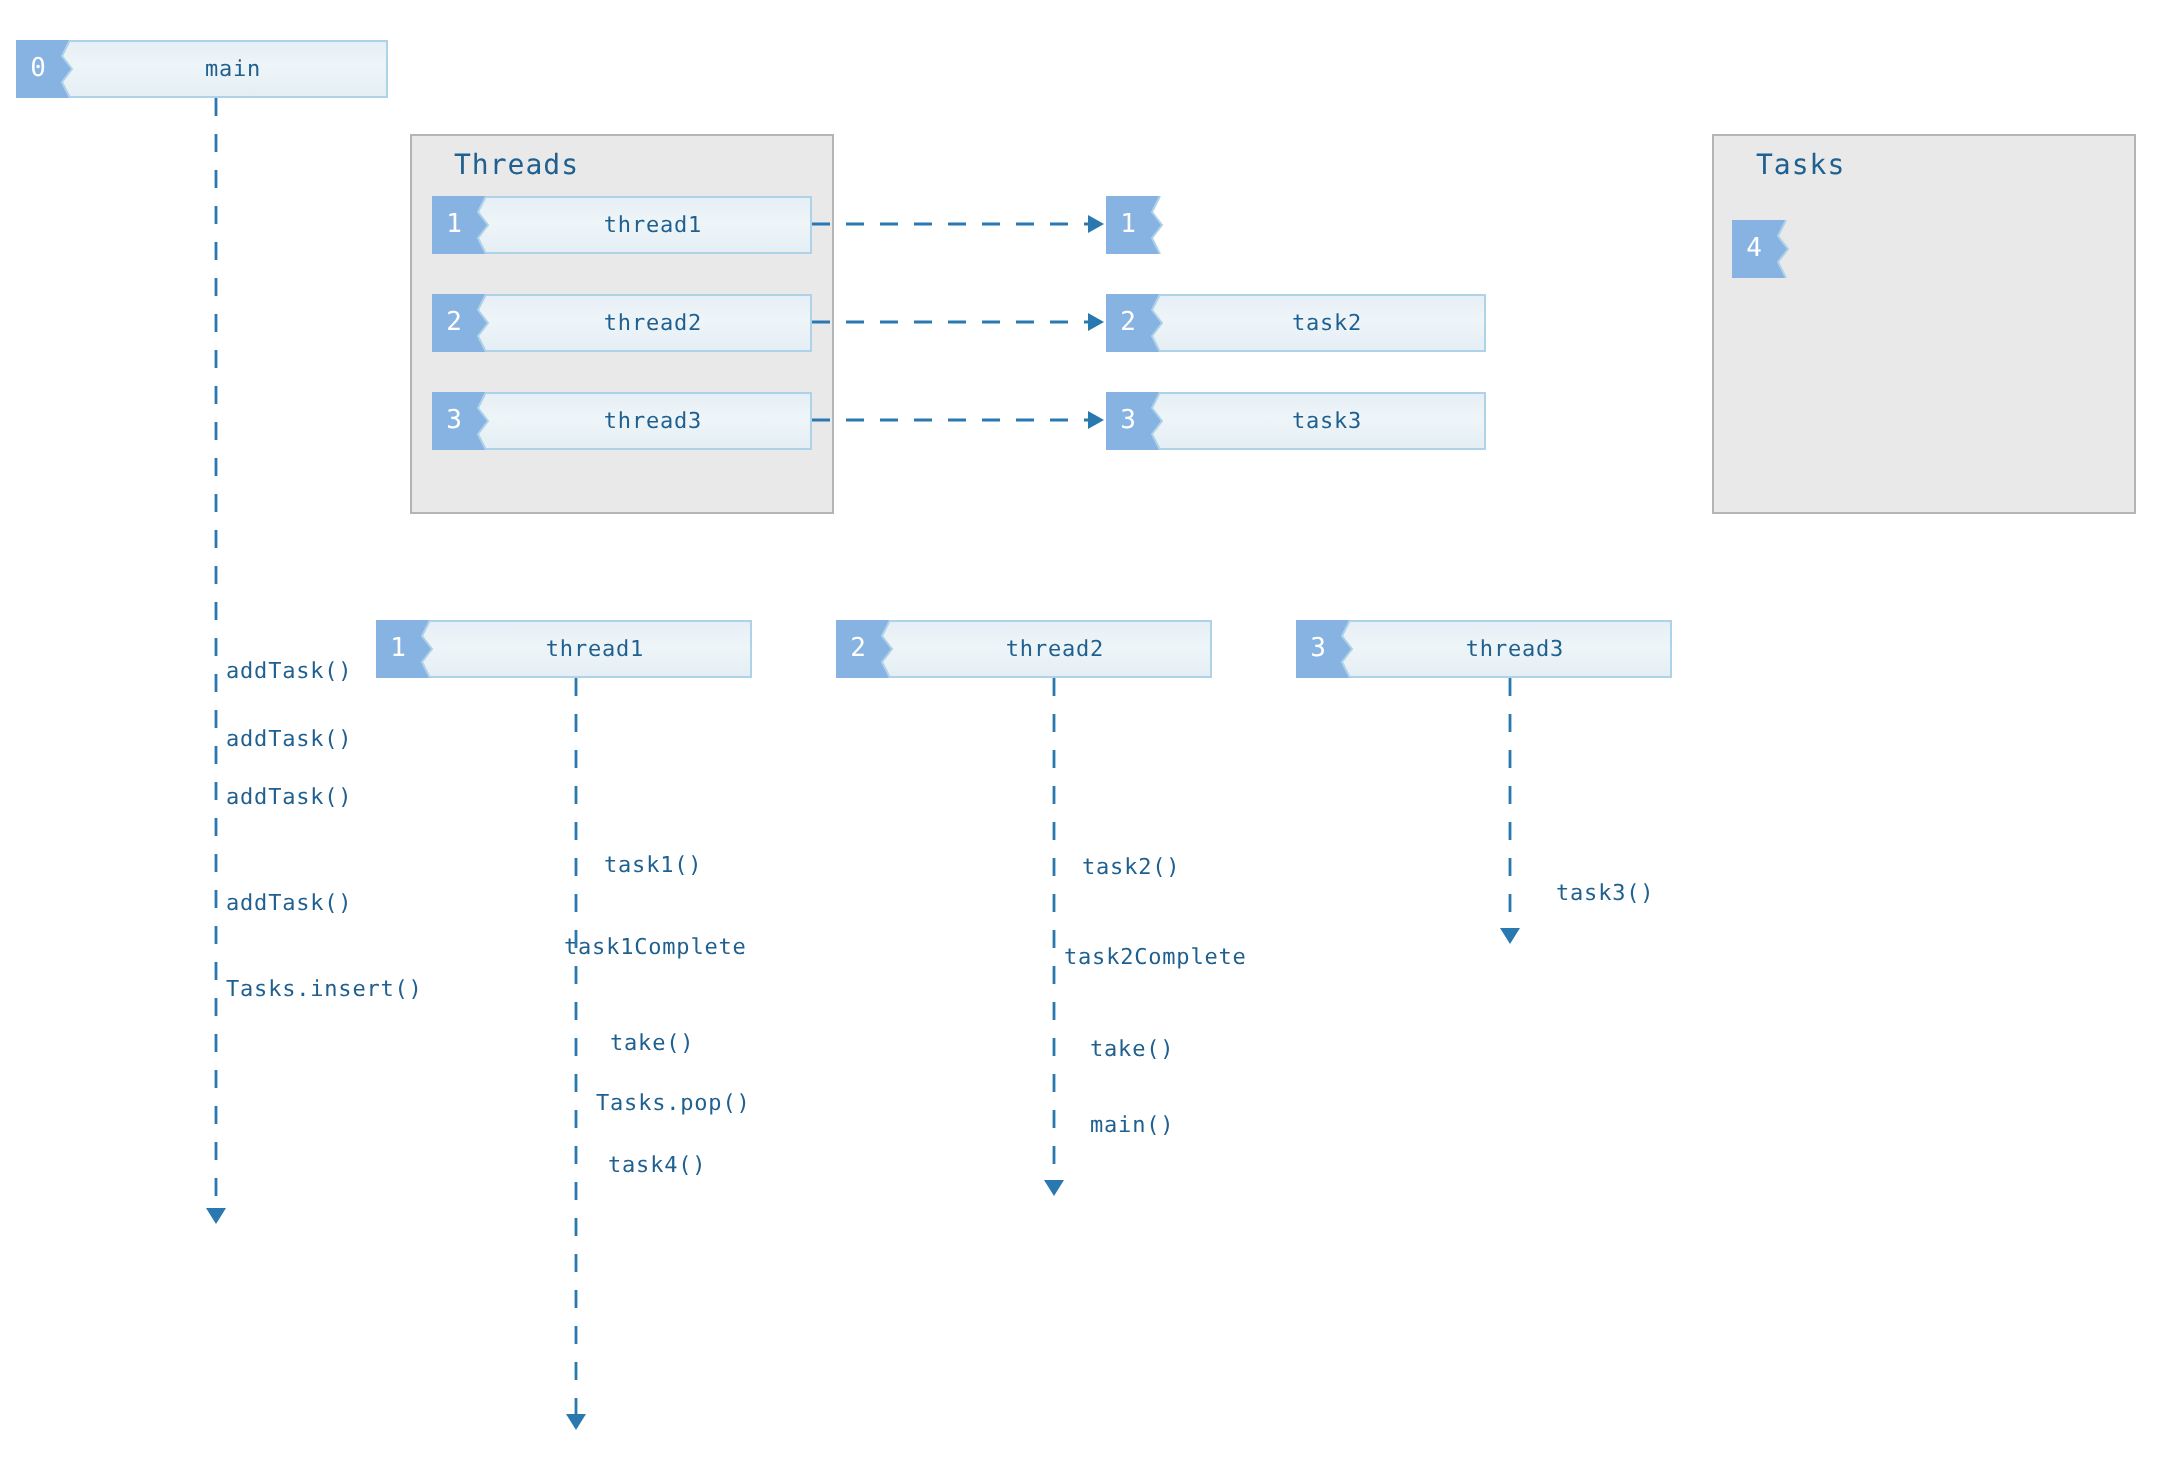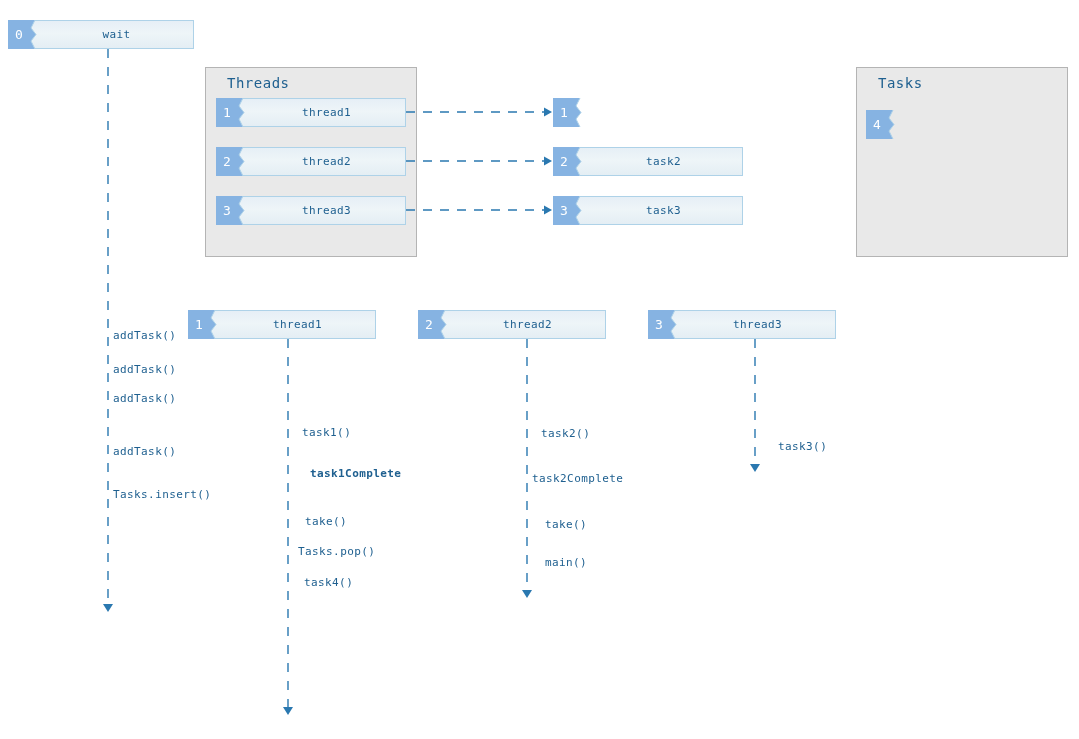--- a/index.html
+++ b/index.html
@@ -90,21 +90,21 @@
       <path d="M 544 107.5 L 552 112 L 544 116.5 Z" fill="#2a78b0"></path>
       <line x1="406" x2="544" y1="161" y2="161" stroke="#2a78b0" stroke-width="1.4" stroke-dasharray="9 8"></line>
       <path d="M 544 156.5 L 552 161 L 544 165.5 Z" fill="#2a78b0"></path>
       <line x1="406" x2="544" y1="210" y2="210" stroke="#2a78b0" stroke-width="1.4" stroke-dasharray="9 8"></line>
       <path d="M 544 205.5 L 552 210 L 544 214.5 Z" fill="#2a78b0"></path>
     </svg>
 
   <div id="boxes-layer">
       <div class="lb" style="left: 8px; top: 20px; width: 186px;">
         <div class="body" style="border-color: rgb(174, 210, 232);">
-          <span class="label" style="color: rgb(31, 96, 144);">wait</span>
+          <span class="label" style="color: rgb(31, 96, 144);">main</span>
         </div>
         <div class="badge" style="background: rgb(134, 179, 226);">0</div>
         <div class="zig">
           <svg width="12" height="29" viewBox="0 0 12 29" xmlns="http://www.w3.org/2000/svg">
             <path d="M 0 0 L 0 29 L 5 29 L 1 21 L 6 14.5 L 1 8 L 5 0 Z" fill="#86b3e2"></path>
             <path d="M 5 0 L 1 8 L 6 14.5 L 1 21 L 5 29" fill="none" stroke="#aed2e8" stroke-width="1"></path>
           </svg>
         </div>
       </div>
       <div class="lb" style="left: 216px; top: 98px; width: 190px;">
@@ -223,21 +223,21 @@
       </div>
     </div>
 
   <div id="messages-layer">
       <div class="msg" style="left: 113px; top: 329px; color: rgb(31, 96, 144);">addTask()</div>
       <div class="msg" style="left: 113px; top: 363px; color: rgb(31, 96, 144);">addTask()</div>
       <div class="msg" style="left: 113px; top: 392px; color: rgb(31, 96, 144);">addTask()</div>
       <div class="msg" style="left: 113px; top: 445px; color: rgb(31, 96, 144);">addTask()</div>
       <div class="msg" style="left: 113px; top: 468px; color: rgb(31, 96, 144); margin-top: 20px;">Tasks.insert()</div>
       <div class="msg" style="left: 302px; top: 426px; color: rgb(31, 96, 144);">task1()</div>
-      <div class="msg" style="left: 310px; top: 467px; color: rgb(31, 96, 144); font-weight: bold;">task1Complete</div>
+      <div class="msg" style="left: 282px; top: 467px; color: rgb(31, 96, 144);">task1Complete</div>
       <div class="msg" style="left: 305px; top: 515px; color: rgb(31, 96, 144);">take()</div>
       <div class="msg" style="left: 298px; top: 545px; color: rgb(31, 96, 144);">Tasks.pop()</div>
       <div class="msg" style="left: 304px; top: 576px; color: rgb(31, 96, 144);">task4()</div>
       <div class="msg" style="left: 541px; top: 427px; color: rgb(31, 96, 144);">task2()</div>
       <div class="msg" style="left: 532px; top: 472px; color: rgb(31, 96, 144);">task2Complete</div>
       <div class="msg" style="left: 545px; top: 518px; color: rgb(31, 96, 144);">take()</div>
       <div class="msg" style="left: 545px; top: 556px; color: rgb(31, 96, 144);">main()</div>
       <div class="msg" style="left: 778px; top: 440px; color: rgb(31, 96, 144);">task3()</div>
     </div>
 </div>

